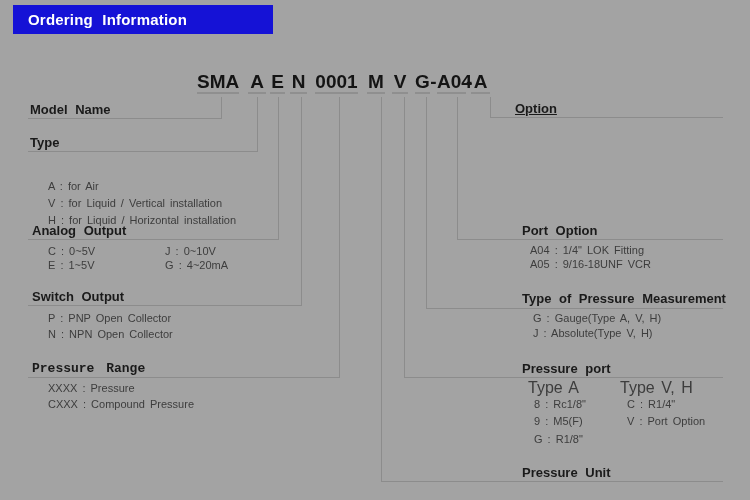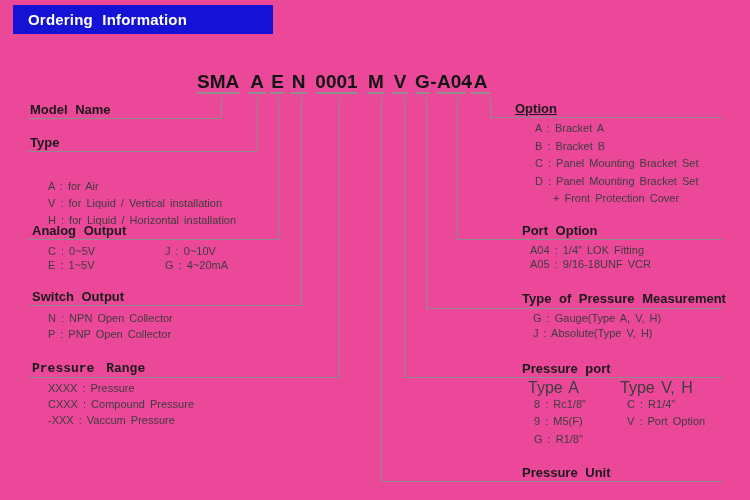--- a/index.html
+++ b/index.html
@@ -1,16 +1,16 @@
 <!DOCTYPE html>
 <html><head>
 <meta charset="utf-8">
 <style>
   html,body{margin:0;padding:0;background:#ffffff;}
-  .page{position:relative;width:750px;height:500px;background:#ec4899;overflow:hidden;
+  .page{position:relative;width:750px;height:500px;background:#a3a3a3;overflow:hidden;
         font-family:"Liberation Sans",sans-serif;color:#3d3d3d;}
 
   
   .header-bar{position:absolute;left:13px;top:5px;width:260px;height:29px;background:#1512d6;
               display:flex;align-items:center;}
   .header-bar span{color:#ffffff;font-size:15px;font-weight:bold;padding-left:15px;
                    word-spacing:5px;letter-spacing:0.2px;}
 
   
   .seg{position:absolute;top:71px;height:21px;line-height:21px;text-align:center;
@@ -145,37 +145,29 @@
       <span class="c1">C : 0~5V</span>
       <span>J : 0~10V</span>
     </div>
     <div>
       <span class="c1">E : 1~5V</span>
       <span>G : 4~20mA</span>
     </div>
   </div>
 
   <div class="items li-switch">
+    <div>P : PNP Open Collector</div>
     <div>N : NPN Open Collector</div>
-    <div>P : PNP Open Collector</div>
   </div>
 
   <div class="items li-prange">
     <div>XXXX : Pressure</div>
     <div>CXXX : Compound Pressure</div>
-    <div>-XXX : Vaccum Pressure</div>
   </div>
 
-  <div class="items li-option">
-    <div>A : Bracket A</div>
-    <div>B : Bracket B</div>
-    <div>C : Panel Mounting Bracket Set</div>
-    <div>D : Panel Mounting Bracket Set</div>
-    <div class="indent">+ Front Protection Cover</div>
-  </div>
 
   <div class="items li-portopt">
     <div>A04 : 1/4" LOK Fitting</div>
     <div>A05 : 9/16-18UNF VCR</div>
   </div>
 
   <div class="items li-tpm">
     <div>G : Gauge(Type A, V, H)</div>
     <div>J : Absolute(Type V, H)</div>
   </div>

